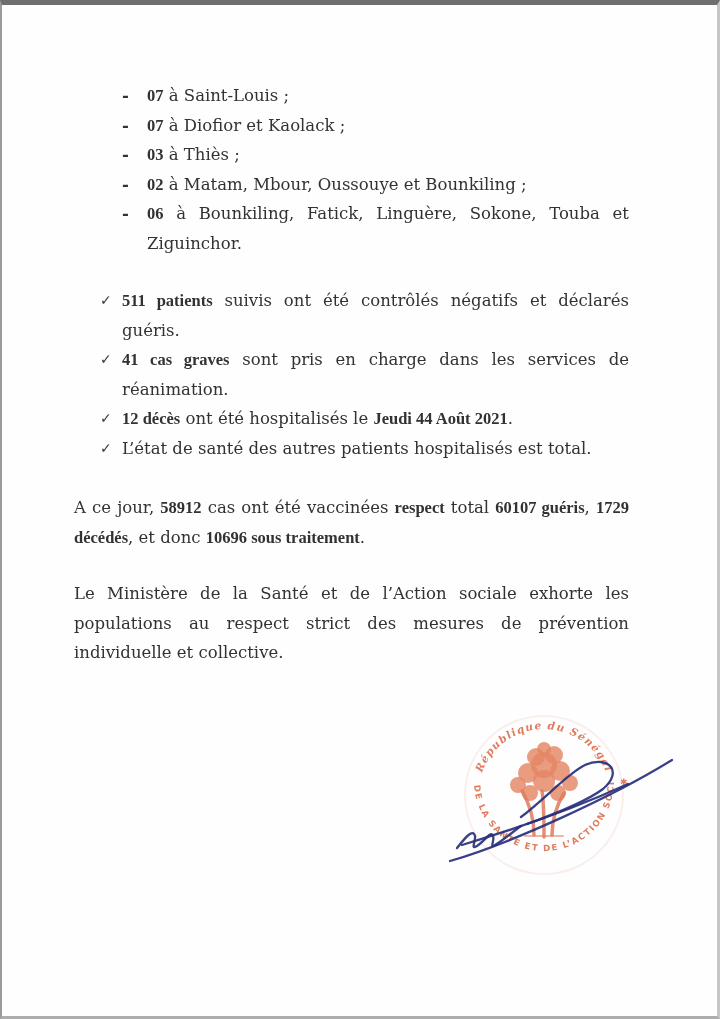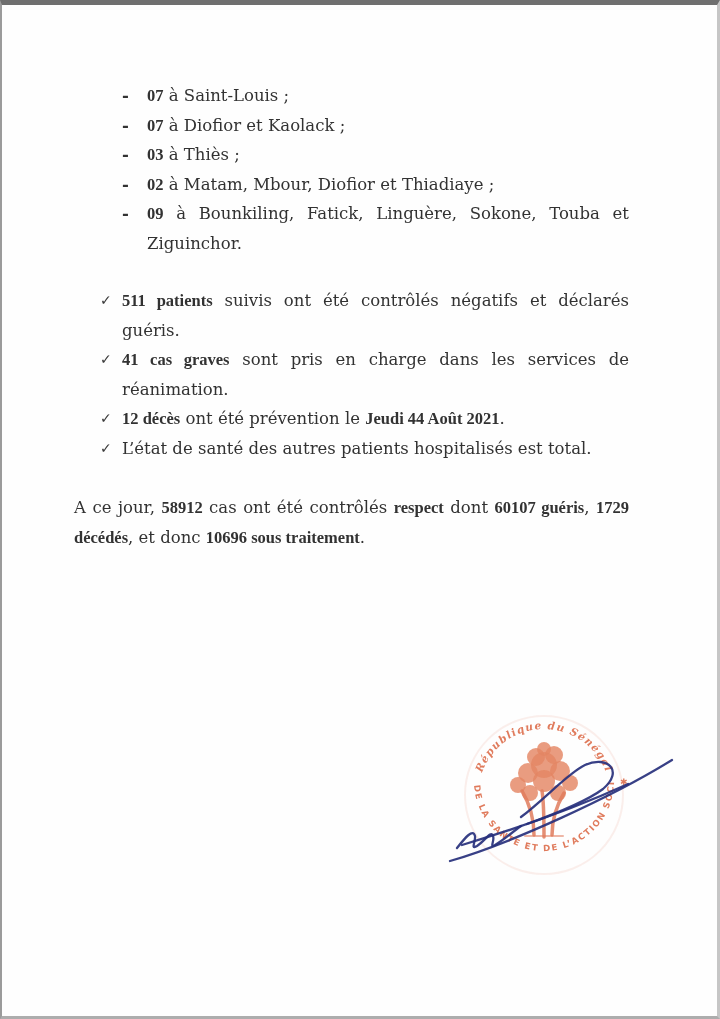--- a/index.html
+++ b/index.html
@@ -42,49 +42,50 @@
         <div class="li">
           <span class="marker">-</span>
           <div class="body"><span class="b">07</span><span> à Diofior et Kaolack ;</span></div>
         </div>
         <div class="li">
           <span class="marker">-</span>
           <div class="body"><span class="b">03</span><span> à Thiès ;</span></div>
         </div>
         <div class="li">
           <span class="marker">-</span>
-          <div class="body"><span class="b">02</span><span> à Matam, Mbour, Diofior et Thiadiaye ;</span></div>
+          <div class="body"><span class="b">02</span><span> à Matam, Mbour, Oussouye et Bounkiling ;</span></div>
         </div>
         <div class="li">
           <span class="marker">-</span>
-          <div class="body"><span class="b">09</span><span> à Bounkiling, Fatick, Linguère, Sokone, Touba et Ziguinchor.</span></div>
+          <div class="body"><span class="b">06</span><span> à Bounkiling, Fatick, Linguère, Sokone, Touba et Ziguinchor.</span></div>
         </div>
       </div>
 
     <div class="check-list" id="check-list">
         <div class="li">
           <span class="marker">✓</span>
           <div class="body"><span class="b">511 patients</span><span> suivis ont été contrôlés négatifs et déclarés guéris.</span></div>
         </div>
         <div class="li">
           <span class="marker">✓</span>
           <div class="body"><span class="b">41 cas graves</span><span> sont pris en charge dans les services de réanimation.</span></div>
         </div>
         <div class="li">
           <span class="marker">✓</span>
-          <div class="body"><span class="b">12 décès</span><span> ont été prévention le </span><span class="b">Jeudi 44 Août 2021</span><span>.</span></div>
+          <div class="body"><span class="b">12 décès</span><span> ont été hospitalisés le </span><span class="b">Jeudi 44 Août 2021</span><span>.</span></div>
         </div>
         <div class="li">
           <span class="marker">✓</span>
           <div class="body"><span>L’état de santé des autres patients hospitalisés est total.</span></div>
         </div>
       </div>
 
     <div id="paragraphs">
-        <p class="para"><span>A ce jour, </span><span class="b">58912</span><span> cas ont été contrôlés </span><span class="b">respect</span><span> dont </span><span class="b">60107 guéris</span><span>, </span><span class="b">1729 décédés</span><span>, et donc </span><span class="b">10696 sous traitement</span><span>.</span></p>
+        <p class="para"><span>A ce jour, </span><span class="b">58912</span><span> cas ont été vaccinées </span><span class="b">respect</span><span> total </span><span class="b">60107 guéris</span><span>, </span><span class="b">1729 décédés</span><span>, et donc </span><span class="b">10696 sous traitement</span><span>.</span></p>
+        <p class="para"><span>Le Ministère de la Santé et de l’Action sociale exhorte les populations au respect strict des mesures de prévention individuelle et collective.</span></p>
       </div>
 
     <div class="stamp-area">
       <svg viewBox="0 0 260 195" xmlns="http://www.w3.org/2000/svg">
         <g opacity="0.88">
           <defs>
             <path id="arcTop" d="M 46 90 A 66 66 0 0 1 178 90" fill="none"></path>
             <path id="arcBot" d="M 42 76 A 70 70 0 1 0 182 76" fill="none"></path>
           </defs>
           <circle cx="112" cy="90" r="79" fill="none" stroke="#dd6b4a" stroke-opacity="0.12" stroke-width="2"></circle>

